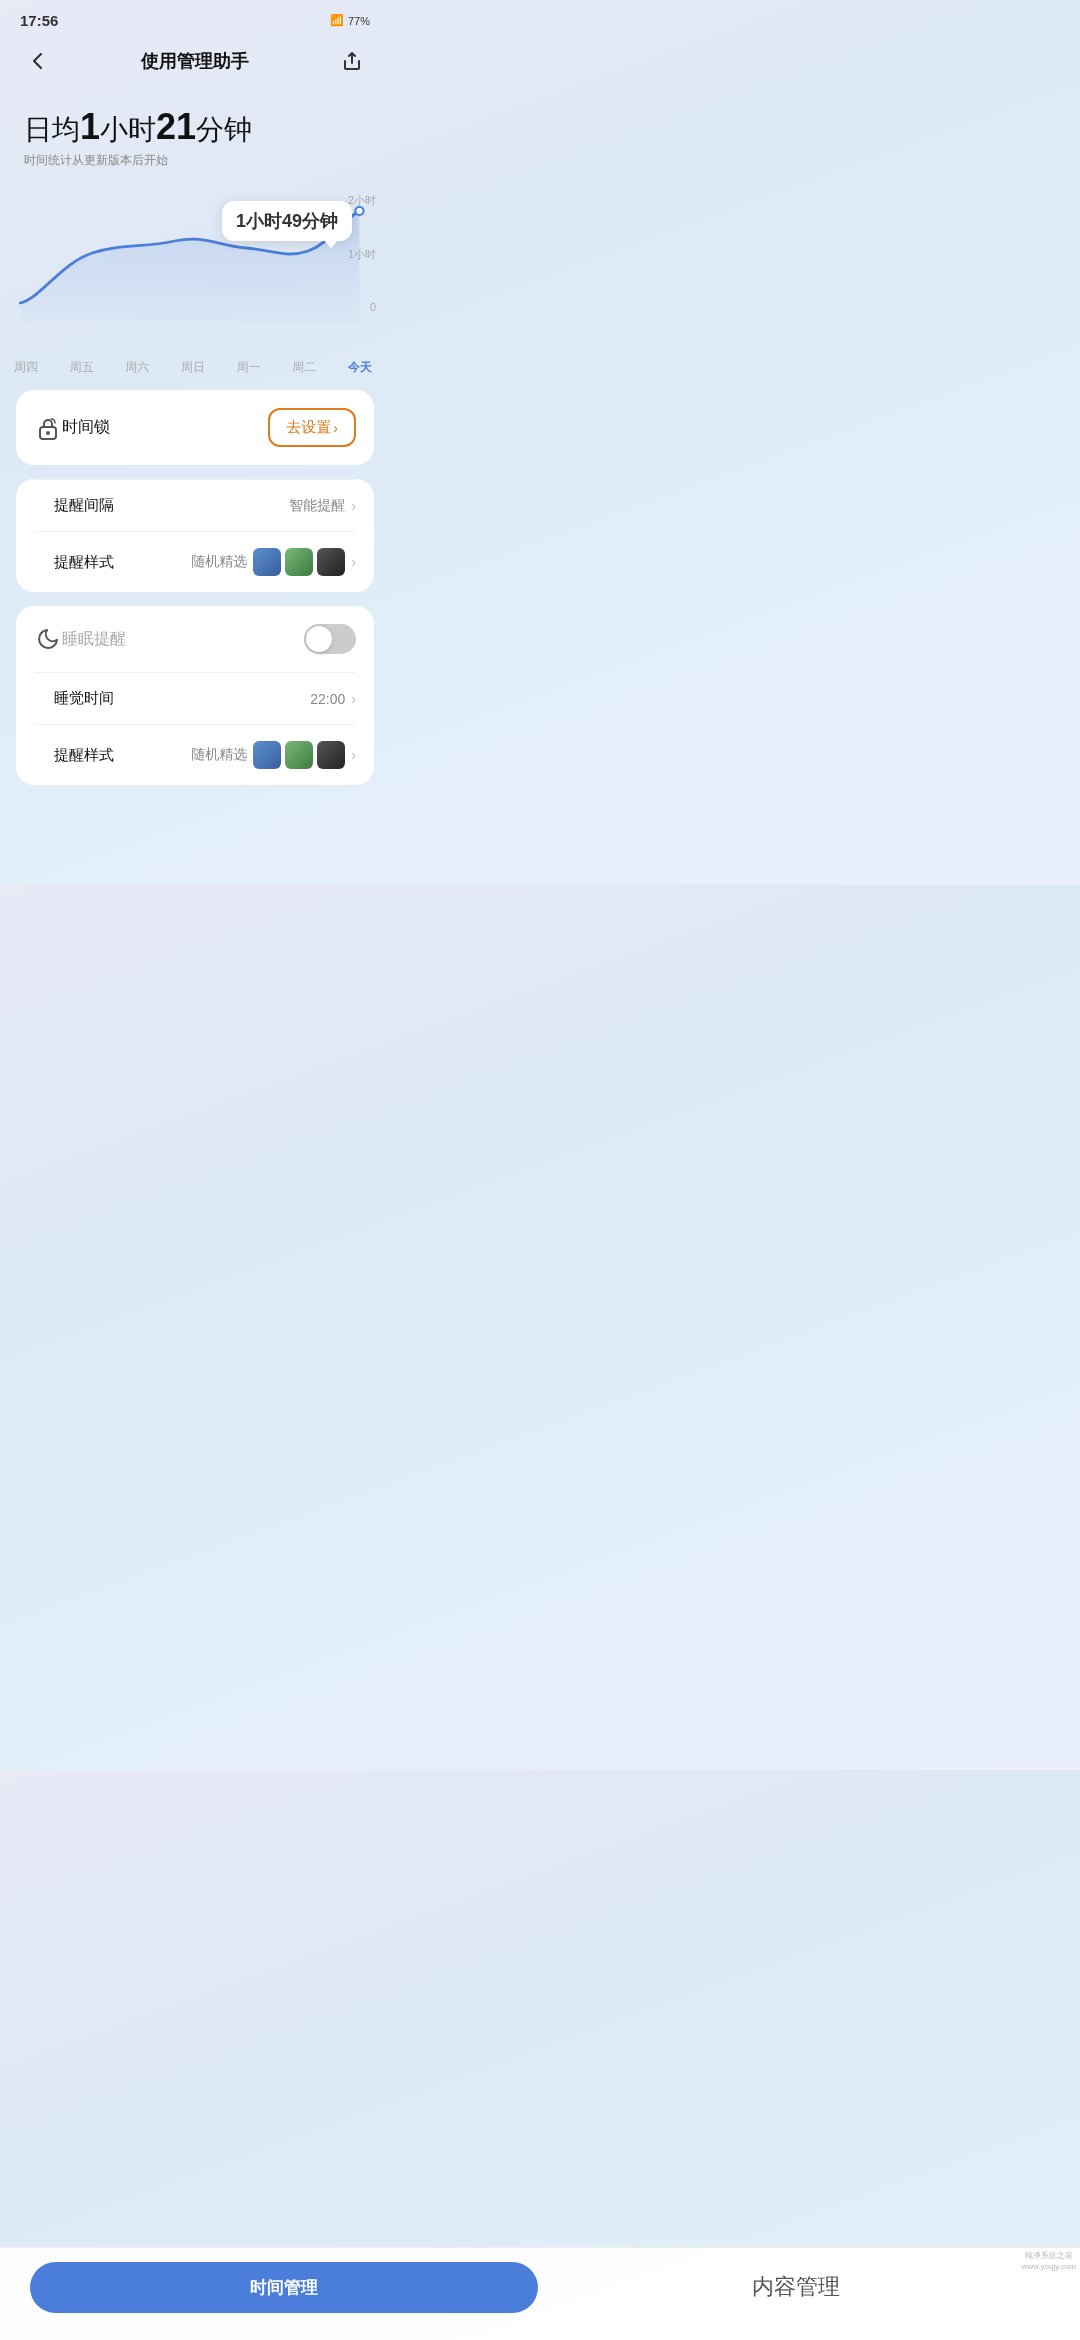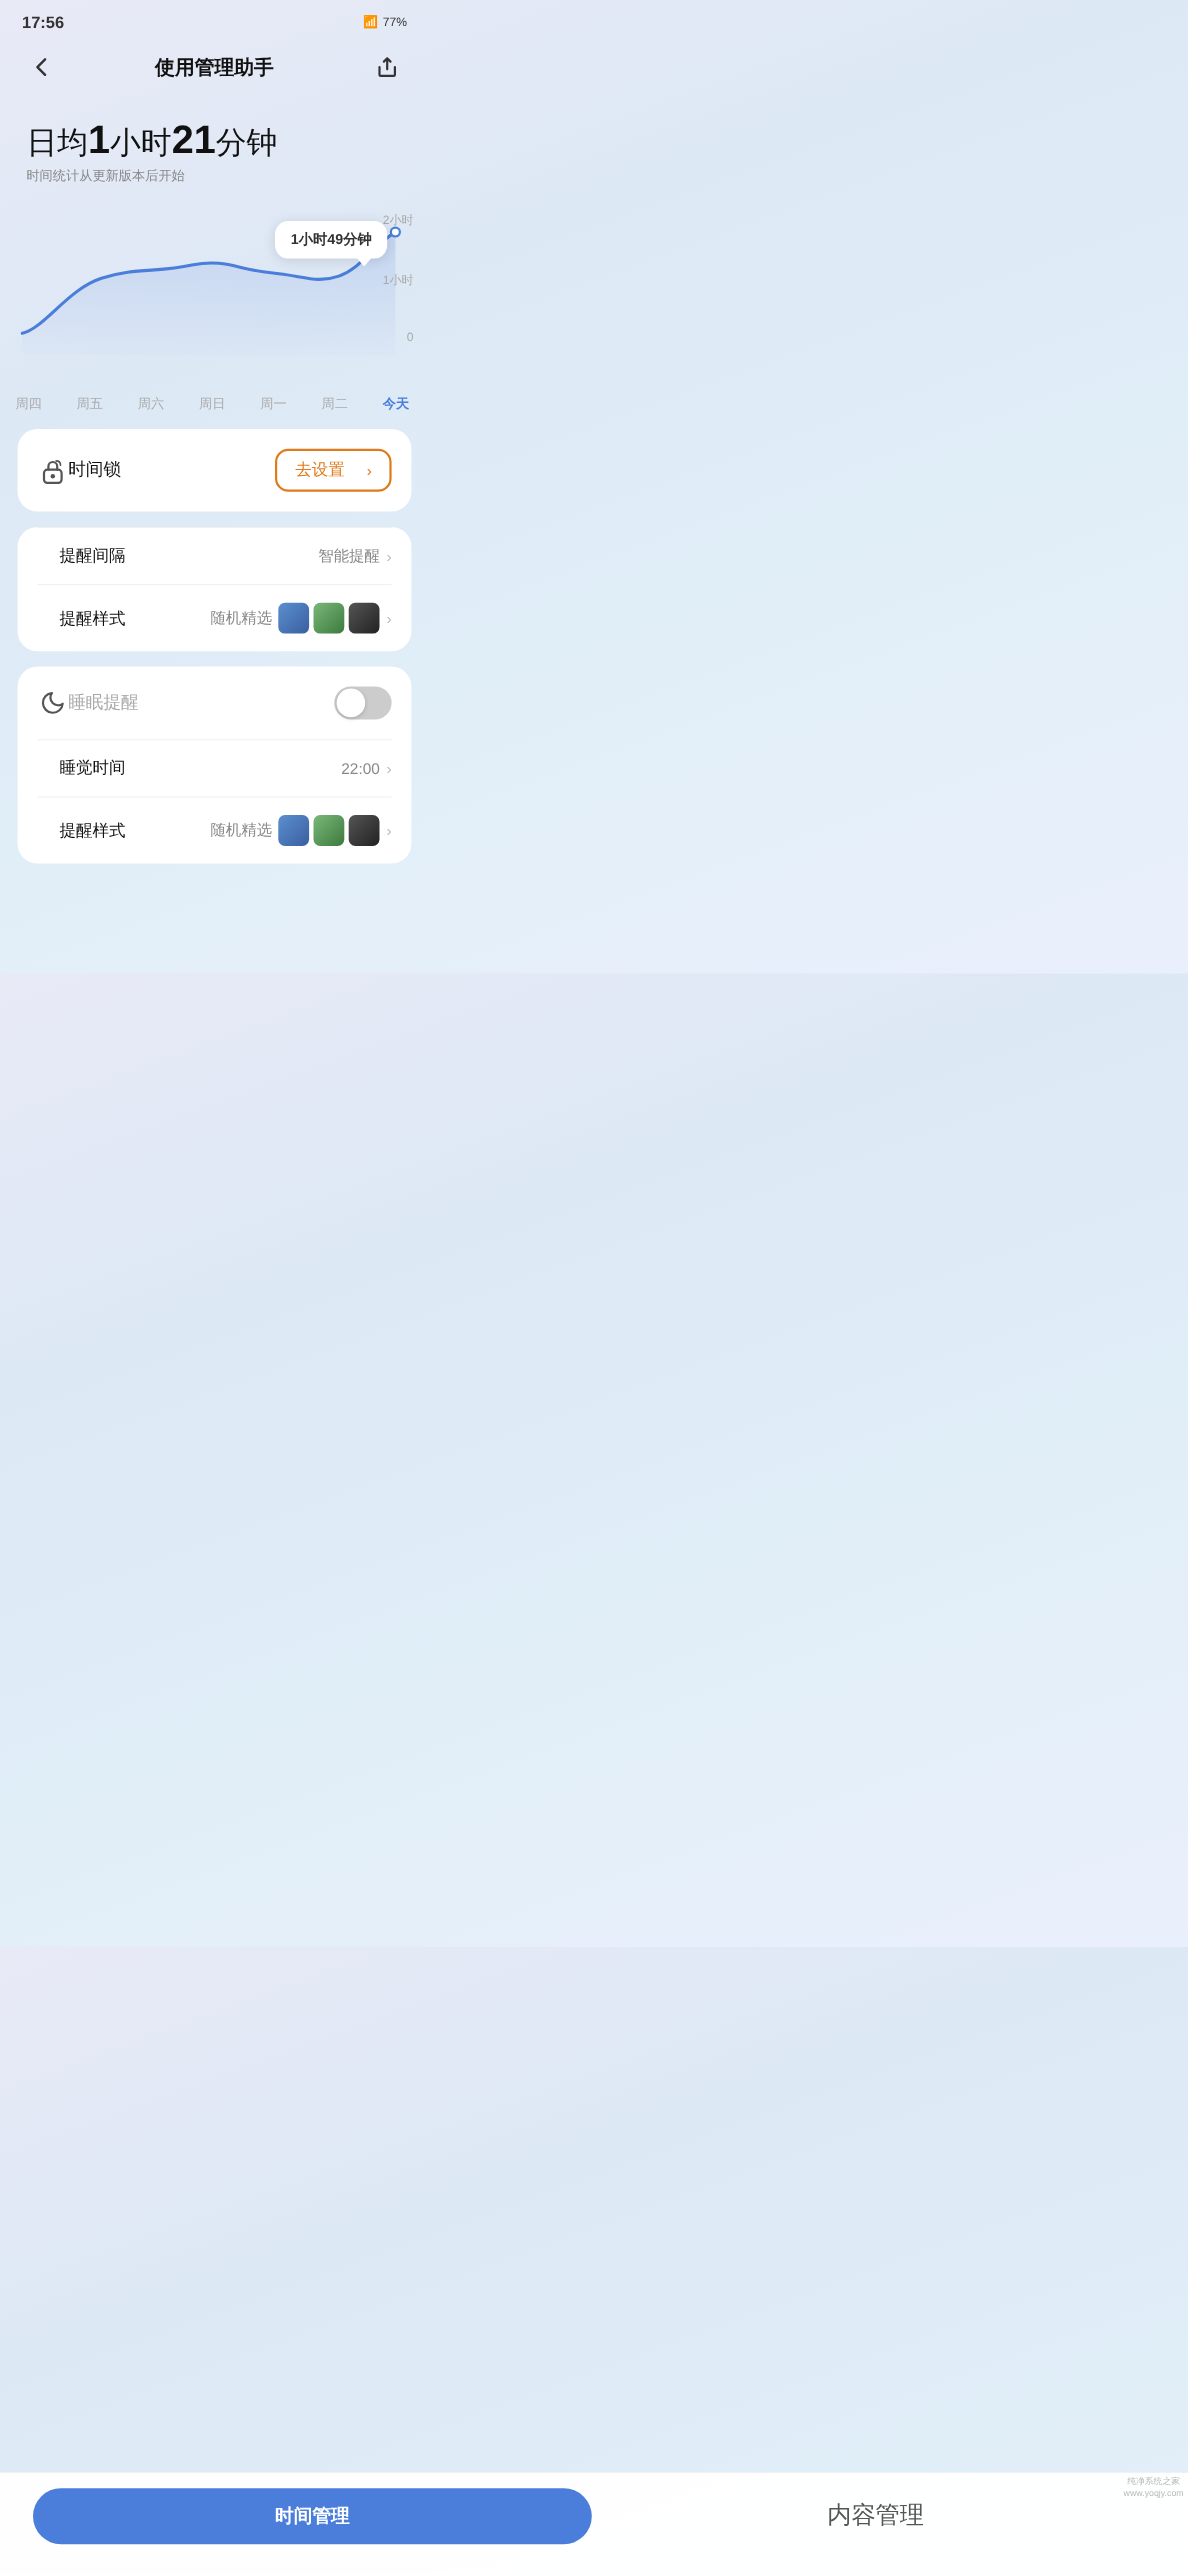--- a/index.html
+++ b/index.html
@@ -95,21 +95,21 @@
       overflow: visible;
     }
     
     .chart-tooltip {
       position: absolute;
       right: 38px;
       top: 8px;
       background: white;
       border-radius: 12px;
       padding: 8px 14px;
-      font-size: 13px;
+      font-size: 18px;
       font-weight: 600;
       color: #333;
       box-shadow: 0 2px 12px rgba(0,0,0,0.12);
       white-space: nowrap;
     }
     .chart-tooltip::after {
       content: '';
       position: absolute;
       bottom: -7px;
       right: 14px;
@@ -167,21 +167,21 @@
     }
     .go-setting-btn {
       border: 2.5px solid #e07a1a;
       border-radius: 12px;
       padding: 8px 16px;
       font-size: 15px;
       color: #e07a1a;
       font-weight: 500;
       display: flex;
       align-items: center;
-      gap: 20px;
+      gap: 2px;
       cursor: pointer;
     }
     .go-setting-btn .arrow { font-size: 14px; }
 
     
     .divider {
       height: 1px;
       background: #f0f0f0;
       margin: 0 18px;
     }

